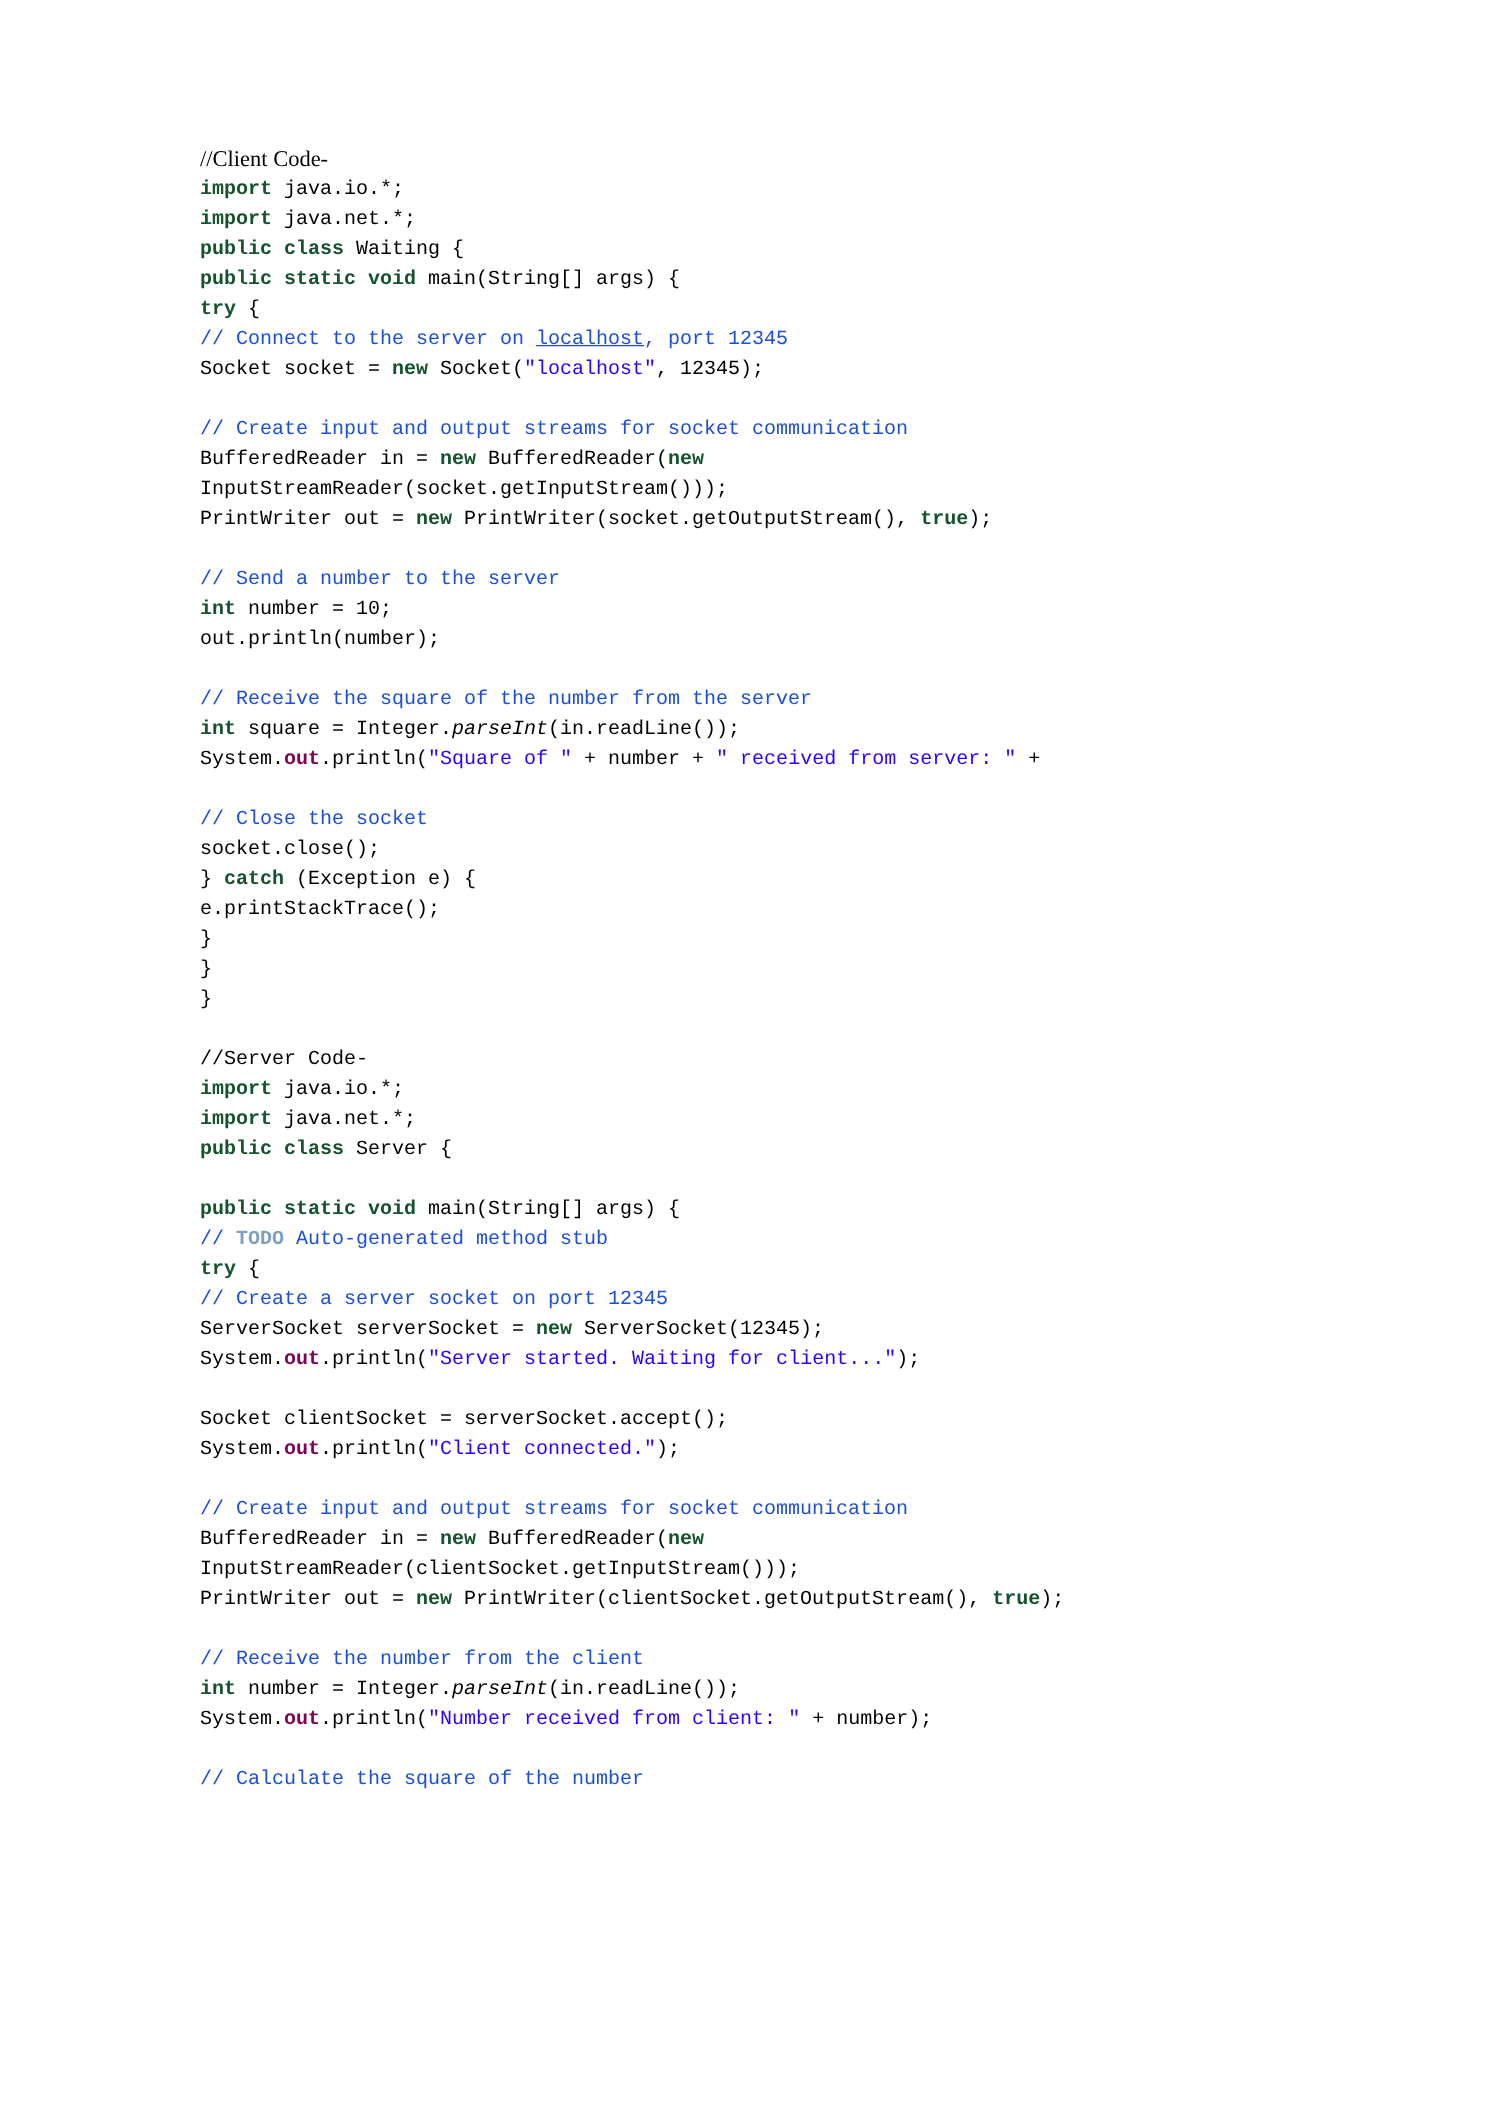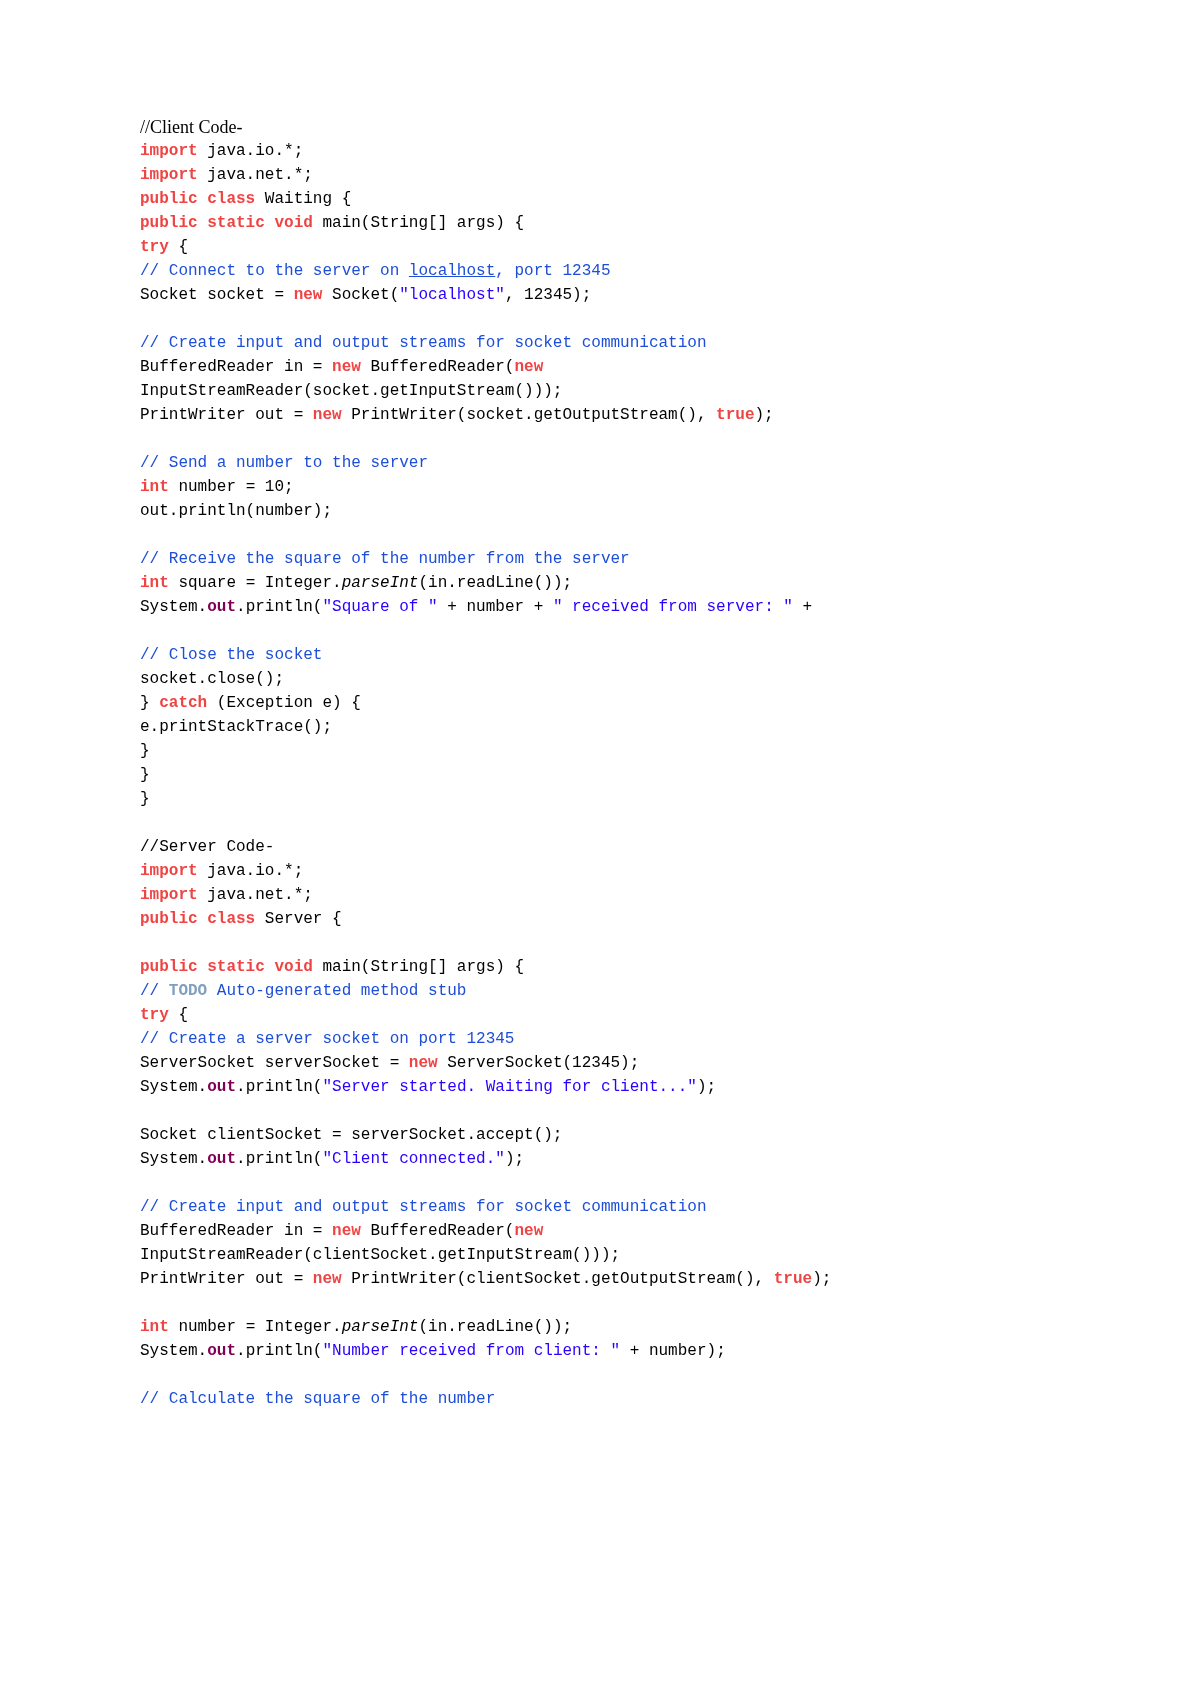--- a/index.html
+++ b/index.html
@@ -9,34 +9,35 @@
     font-family: Consolas, 'Courier New', monospace;
     font-size: 16px;
     color: #000;
   }
   .page {
     width: 960px;
     min-height: 1698px;
     box-sizing: border-box;
     padding: 115px 140px 36px 140px;
     background: #fff;
+    margin-left: 20px;
   }
   .line {
     line-height: 24px;
     white-space: pre;
     font-family: Consolas, 'Courier New', monospace;
   }
   .blank {
     height: 24px;
   }
   .serif {
     font-family: 'Times New Roman', Times, serif;
     font-size: 18px;
   }
-  .kw { color: #ef4444; font-weight: bold; }  
+  .kw { color: #14532d; font-weight: bold; }  
   .cm { color: #1d4ed8; }                      
   .str { color: #2a00ff; }                     
   .itkw { color: #7f0055; font-weight: bold; } 
   .itm { font-style: italic; }                 
   .todo { color: #7f9fbf; font-weight: bold; } 
   .ul { text-decoration: underline; }
 </style>
 </head>
 <body>
 
@@ -86,18 +87,19 @@
   <div class="line"><span>System.</span><span class="itkw">out</span><span>.println(</span><span class="str">"Server started. Waiting for client..."</span><span>);</span></div>
   <div class="blank"></div>
   <div class="line"><span>Socket clientSocket = serverSocket.accept();</span></div>
   <div class="line"><span>System.</span><span class="itkw">out</span><span>.println(</span><span class="str">"Client connected."</span><span>);</span></div>
   <div class="blank"></div>
   <div class="line"><span class="cm">// Create input and output streams for socket communication</span></div>
   <div class="line"><span>BufferedReader in = </span><span class="kw">new</span><span> BufferedReader(</span><span class="kw">new</span></div>
   <div class="line"><span>InputStreamReader(clientSocket.getInputStream()));</span></div>
   <div class="line"><span>PrintWriter out = </span><span class="kw">new</span><span> PrintWriter(clientSocket.getOutputStream(), </span><span class="kw">true</span><span>);</span></div>
   <div class="blank"></div>
+  <div class="line"><span class="cm">// Receive the number from the client</span></div>
   <div class="line"><span class="kw">int</span><span> number = Integer.</span><span class="itm">parseInt</span><span>(in.readLine());</span></div>
   <div class="line"><span>System.</span><span class="itkw">out</span><span>.println(</span><span class="str">"Number received from client: "</span><span> + number);</span></div>
   <div class="blank"></div>
   <div class="line"><span class="cm">// Calculate the square of the number</span></div>
 
 </div>
 
 </body></html>

